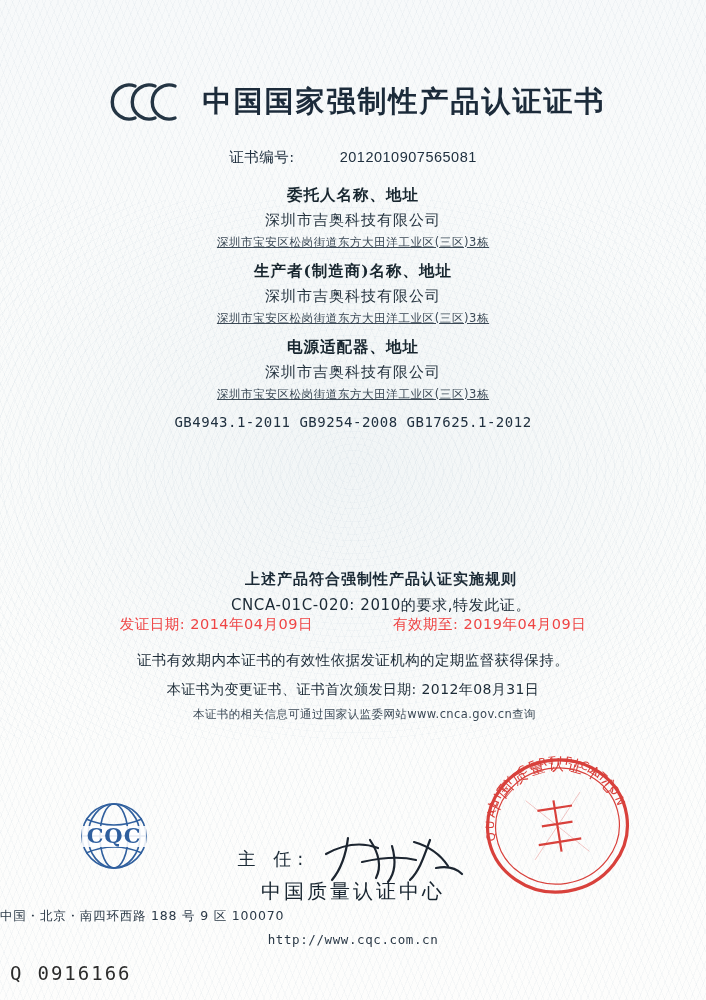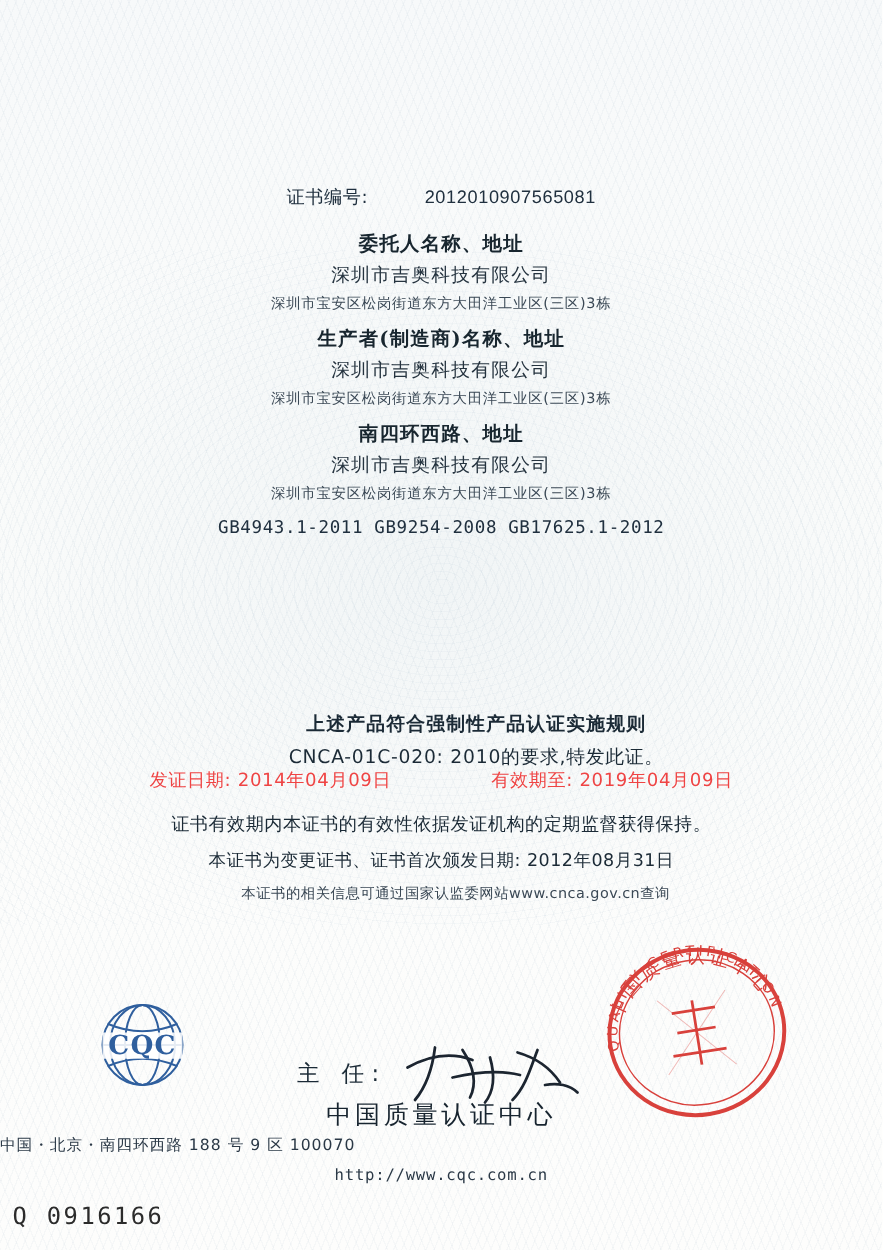--- a/index.html
+++ b/index.html
@@ -107,20 +107,21 @@
     font-size: 15px;
     color: #25333f;
     letter-spacing: 1px;
     line-height: 24px;
   }
   .field .f-sub {
     font-size: 11.5px;
     color: #3a4855;
     letter-spacing: 0.6px;
     line-height: 20px;
+    text-decoration: underline;
   }
   .field .f-note {
     font-size: 11.5px;
     color: #3a4855;
     letter-spacing: 0.6px;
     line-height: 20px;
   }
   .field .f-std {
     font-family: "DejaVu Sans Mono", "Liberation Mono", monospace;
     font-size: 14px;
@@ -275,20 +276,30 @@
 </style>
 </head>
 <body>
 
 <div class="page">
   <div class="bg-texture"></div>
   <div class="bg-rings"></div>
 
   <div class="content">
 
+    <div class="header">
+      <svg class="ccc-mark" viewBox="0 0 92 56">
+        <g fill="none" stroke="#243544" stroke-width="3.4" stroke-linecap="round">
+          <path d="M34 12 A17 17 0 1 0 34 44"></path>
+          <path d="M54 12 A17 17 0 1 0 54 44"></path>
+          <path d="M74 12 A17 17 0 1 0 74 44"></path>
+        </g>
+      </svg>
+      <div class="doc-title">中国国家强制性产品认证证书</div>
+    </div>
 
     <div class="cert-no">
       <span>证书编号:</span>
       <span class="num">2012010907565081</span>
     </div>
 
     <div class="fields">
 
       <div class="field">
         <div class="f-label">委托人名称、地址</div>
@@ -296,21 +307,21 @@
         <div class="f-sub">深圳市宝安区松岗街道东方大田洋工业区(三区)3栋</div>
       </div>
 
       <div class="field">
         <div class="f-label">生产者(制造商)名称、地址</div>
         <div class="f-main">深圳市吉奥科技有限公司</div>
         <div class="f-sub">深圳市宝安区松岗街道东方大田洋工业区(三区)3栋</div>
       </div>
 
       <div class="field">
-        <div class="f-label">南四环西路、地址</div>
+        <div class="f-label">电源适配器、地址</div>
         <div class="f-main">深圳市吉奥科技有限公司</div>
         <div class="f-sub">深圳市宝安区松岗街道东方大田洋工业区(三区)3栋</div>
       </div>
 
 
       <div class="field">
         <div class="f-std">GB4943.1-2011 GB9254-2008 GB17625.1-2012</div>
       </div>
 
     </div>

